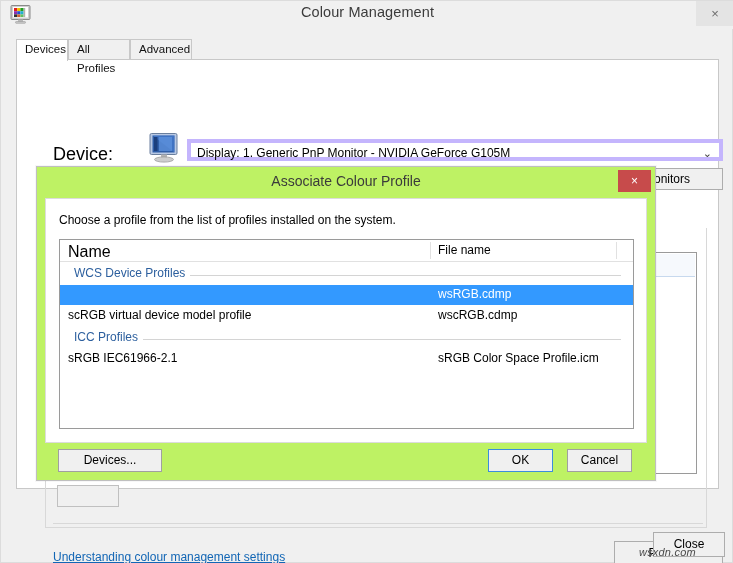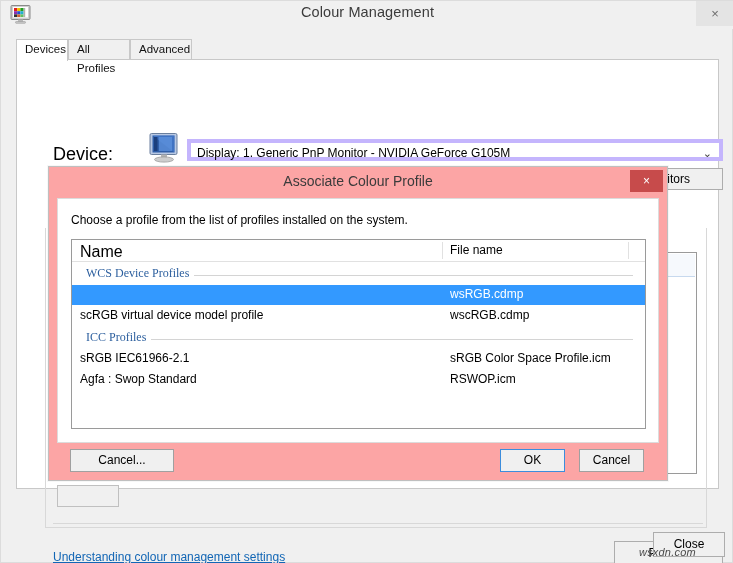--- a/index.html
+++ b/index.html
@@ -260,24 +260,24 @@
     box-sizing: border-box;
     font-size: 12px;
     text-align: center;
     line-height: 23px;
     cursor: default;
   }
 
   
   #associate-dialog {
     position: absolute;
-    left: 47px; top: 165px;
+    left: 35px; top: 165px;
     width: 620px;
     height: 315px;
-    background: #fca5a5;
+    background: #bef264;
     border: 1px solid #bfbfbf;
     box-shadow: 0 0 0 1px rgba(0,0,0,0.03);
     box-sizing: border-box;
   }
   #dialog-title-bar {
     position: absolute;
     left: 0; top: 0;
     width: 618px;
     height: 31px;
   }
@@ -366,21 +366,20 @@
     height: 21px;
   }
   .lv-group-label {
     position: absolute;
     left: 14px; top: 2px;
     font-size: 12px;
     color: #2c5f9e;
     background: #ffffff;
     padding-right: 5px;
     z-index: 2;
-    font-family: Liberation Serif, serif;
   }
   .lv-group-line {
     position: absolute;
     left: 14px; right: 12px; top: 11px;
     height: 1px;
     background: #d4d4d4;
   }
 
   .lv-row {
     position: absolute;
@@ -560,26 +559,22 @@
         </div>
 
         <div class="lv-group" style="top:88px;">
           <span class="lv-group-line"></span>
           <span class="lv-group-label">ICC Profiles</span>
         </div>
         <div class="lv-row" style="top:109px;">
           <span class="lv-row-name">sRGB IEC61966-2.1</span>
           <span class="lv-row-file">sRGB Color Space Profile.icm</span>
         </div>
-        <div class="lv-row" style="top:130px;">
-          <span class="lv-row-name">Agfa : Swop Standard</span>
-          <span class="lv-row-file">RSWOP.icm</span>
-        </div>
       </div>
     </div>
 
-    <div id="browse-button">Cancel...</div>
+    <div id="browse-button">Devices...</div>
     <div id="ok-button">OK</div>
     <div id="cancel-button">Cancel</div>
   </div>
 
   <div id="watermark">wsxdn.com</div>
 </div>
 
 </body></html>

